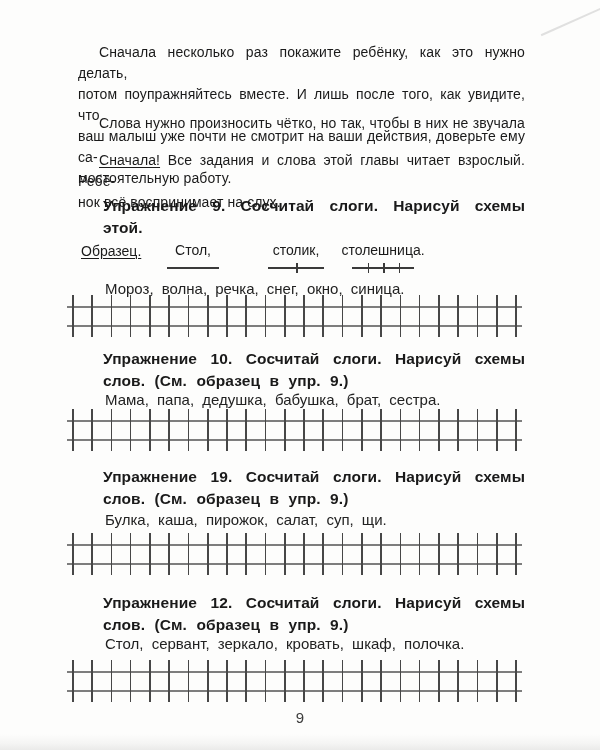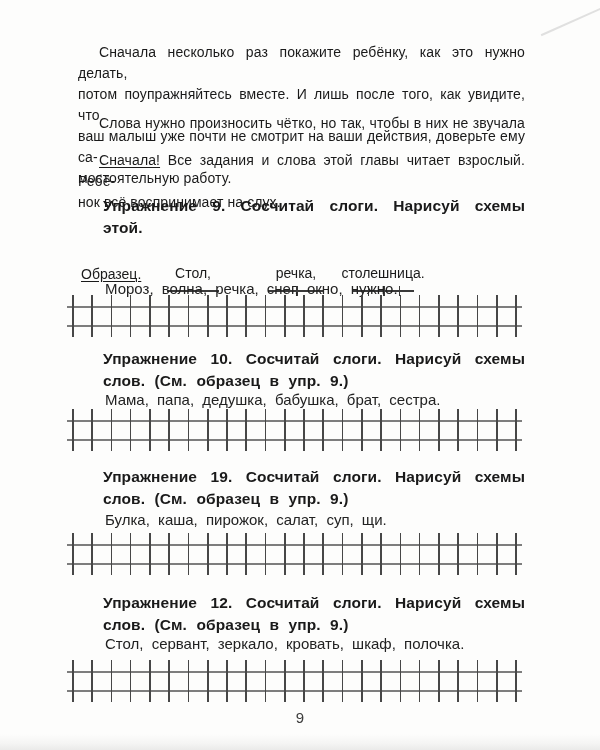--- a/index.html
+++ b/index.html
@@ -21,21 +21,21 @@
   .head .h-line{
     font-size:15.5px;font-weight:bold;line-height:21.5px;
     word-spacing:5px;letter-spacing:.1px;text-align:justify;margin-left:25px;
   }
   .head .h-line.jl{text-align-last:justify;}
   .words{
     font-size:15px;line-height:20px;padding-left:27px;
     word-spacing:4px;color:#222;
   }
   
-  .obrazec{height:34px;font-size:14px;margin-top:23px;}
+  .obrazec{height:34px;font-size:14px;}
   .obrazec-label{position:absolute;left:3px;top:1px;}
   .ex-block{position:absolute;top:0;text-align:center;}
   .ex-word{font-size:14px;line-height:17px;}
   .scheme{position:relative;height:11px;margin:3px auto 0 auto;}
   .scheme .sline{position:absolute;left:0;right:0;top:5px;height:1.6px;background:#3a3a3a;}
   .scheme .tick{position:absolute;top:1px;width:1.6px;height:10px;background:#3a3a3a;}
   
   .grid-strip{position:absolute;left:67px;width:455px;height:42px;}
   .grid-strip .hline{position:absolute;left:0;right:0;height:1.5px;background:#7d7d7d;}
   .grid-strip .h1{top:11px;}
@@ -87,38 +87,38 @@
 
   <section class="abs obrazec" style="top:242px">
     <span class="obrazec-label u">Образец.</span>
     <div class="ex-block" style="left:85px;width:60px">
       <div class="ex-word">Стол,</div>
       <div class="scheme" style="width:52px">
           <span class="sline"></span>
         </div>
     </div>
     <div class="ex-block" style="left:186px;width:64px">
-      <div class="ex-word">речка,</div>
+      <div class="ex-word">столик,</div>
       <div class="scheme" style="width:56px">
           <span class="sline"></span>
           <span class="tick" style="left: 50%;"></span>
         </div>
     </div>
     <div class="ex-block" style="left:258px;width:94px">
       <div class="ex-word">столешница.</div>
       <div class="scheme" style="width:62px">
           <span class="sline"></span>
           <span class="tick" style="left: 25%;"></span>
           <span class="tick" style="left: 50%;"></span>
           <span class="tick" style="left: 75%;"></span>
         </div>
     </div>
   </section>
 
-  <section class="abs words" style="top:279px">Мороз, волна, речка, снег, окно, нужно.</section>
+  <section class="abs words" style="top:279px">Мороз, волна, речка, снег, окно, синица.</section>
 
   <div class="grid-strip" style="top:295px">
     <span class="hline h1"></span>
     <span class="hline h2"></span>
     <span class="vlines">
         <span class="vline"></span>
         <span class="vline"></span>
         <span class="vline"></span>
         <span class="vline"></span>
         <span class="vline"></span>

